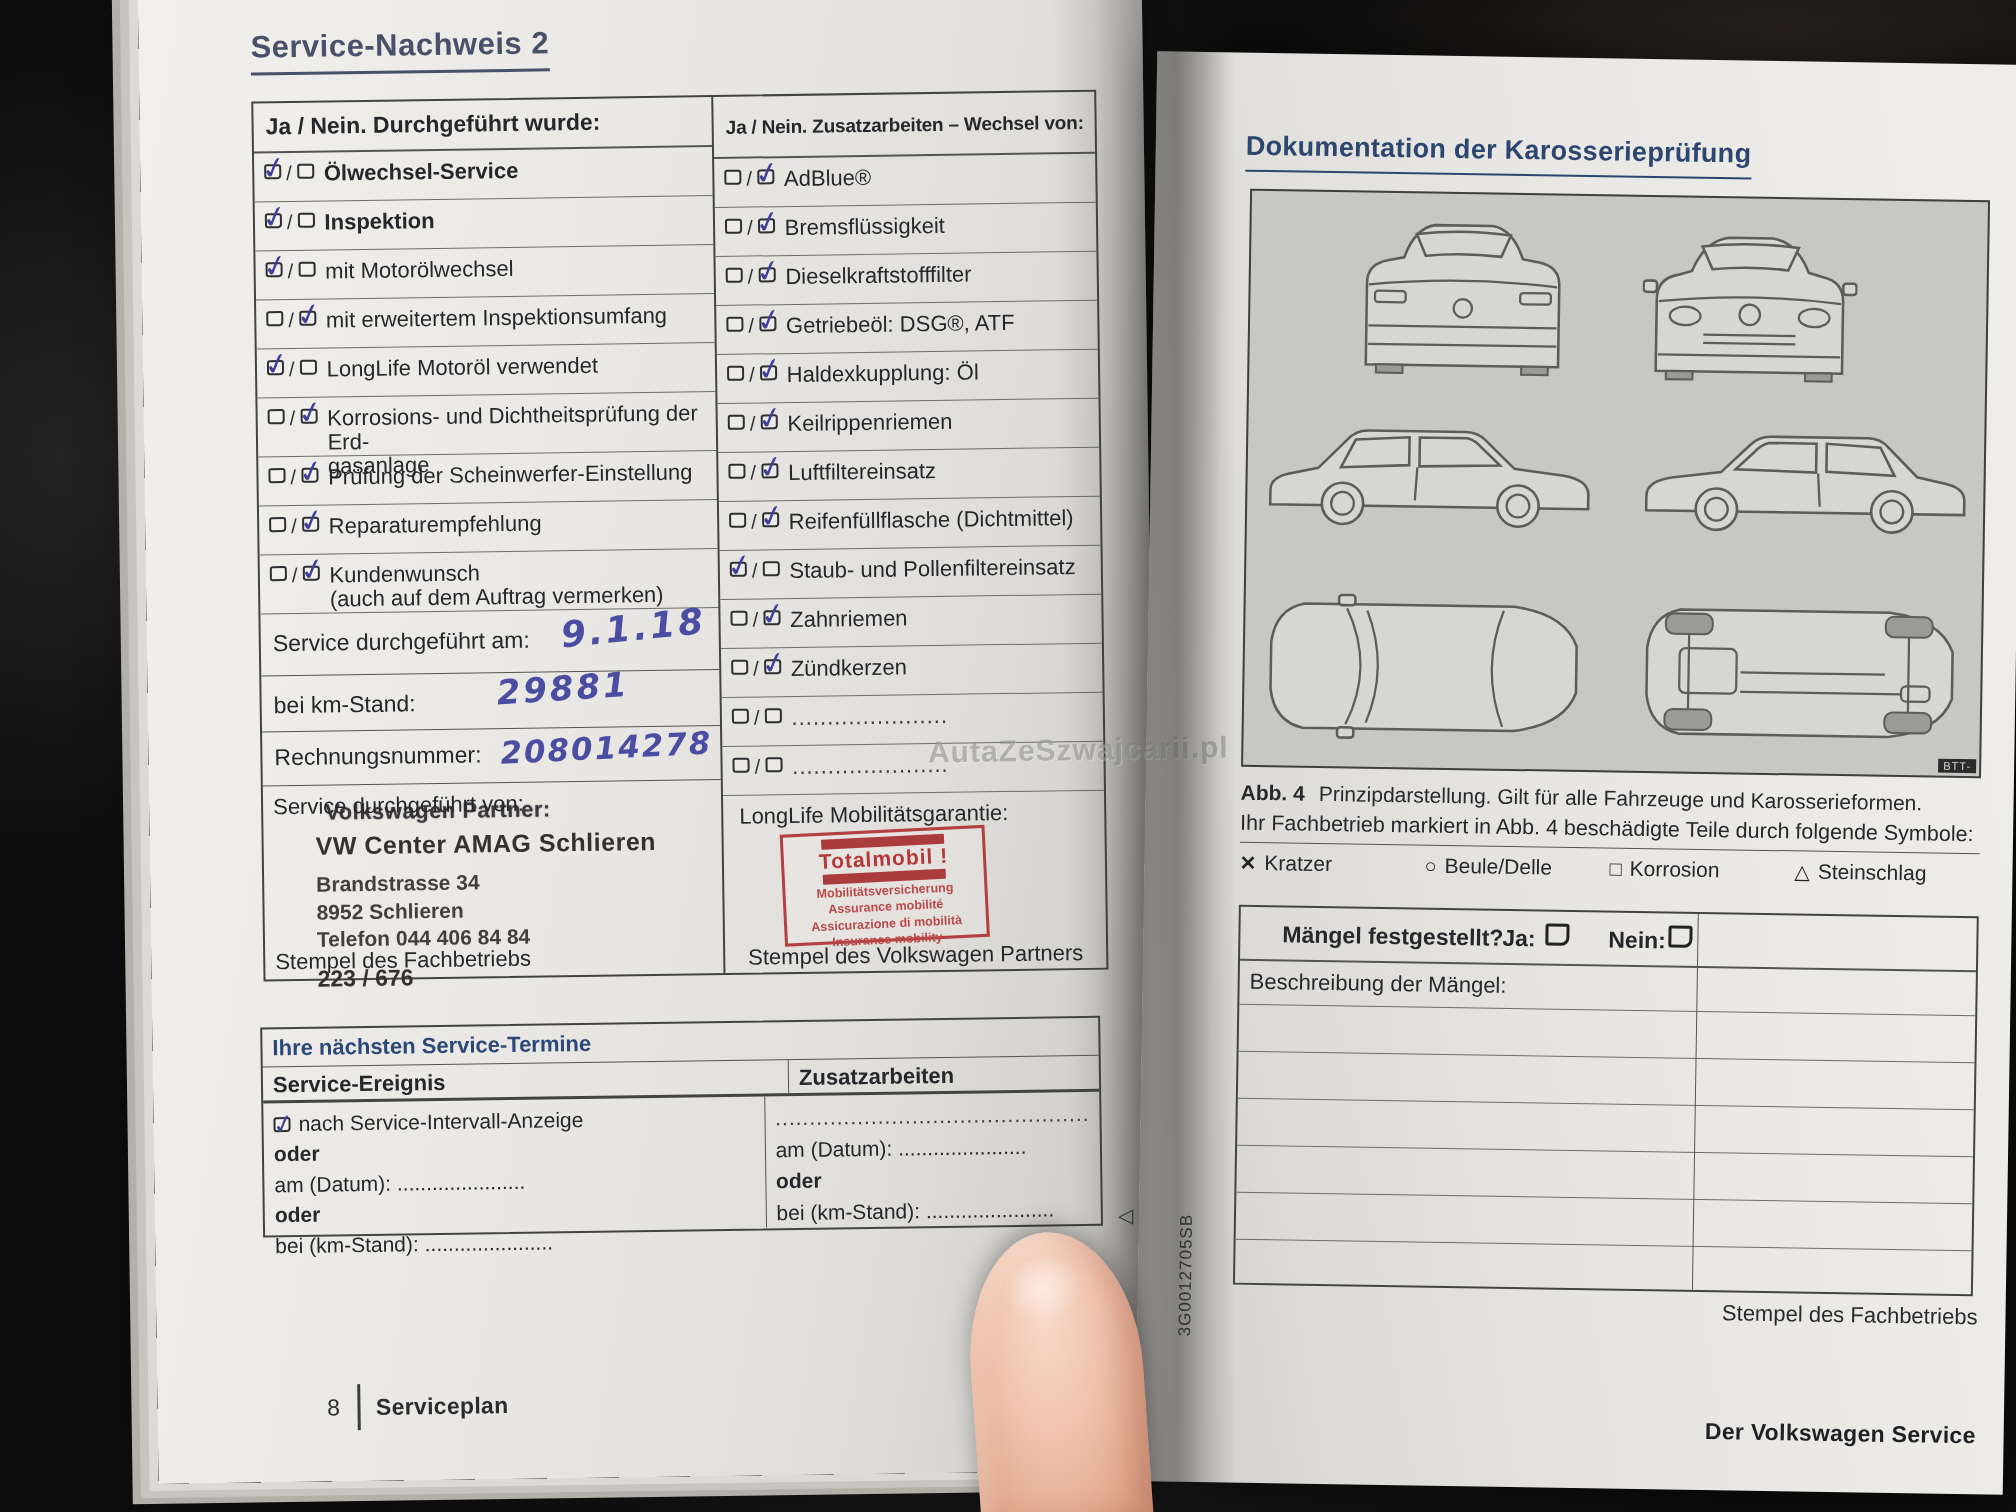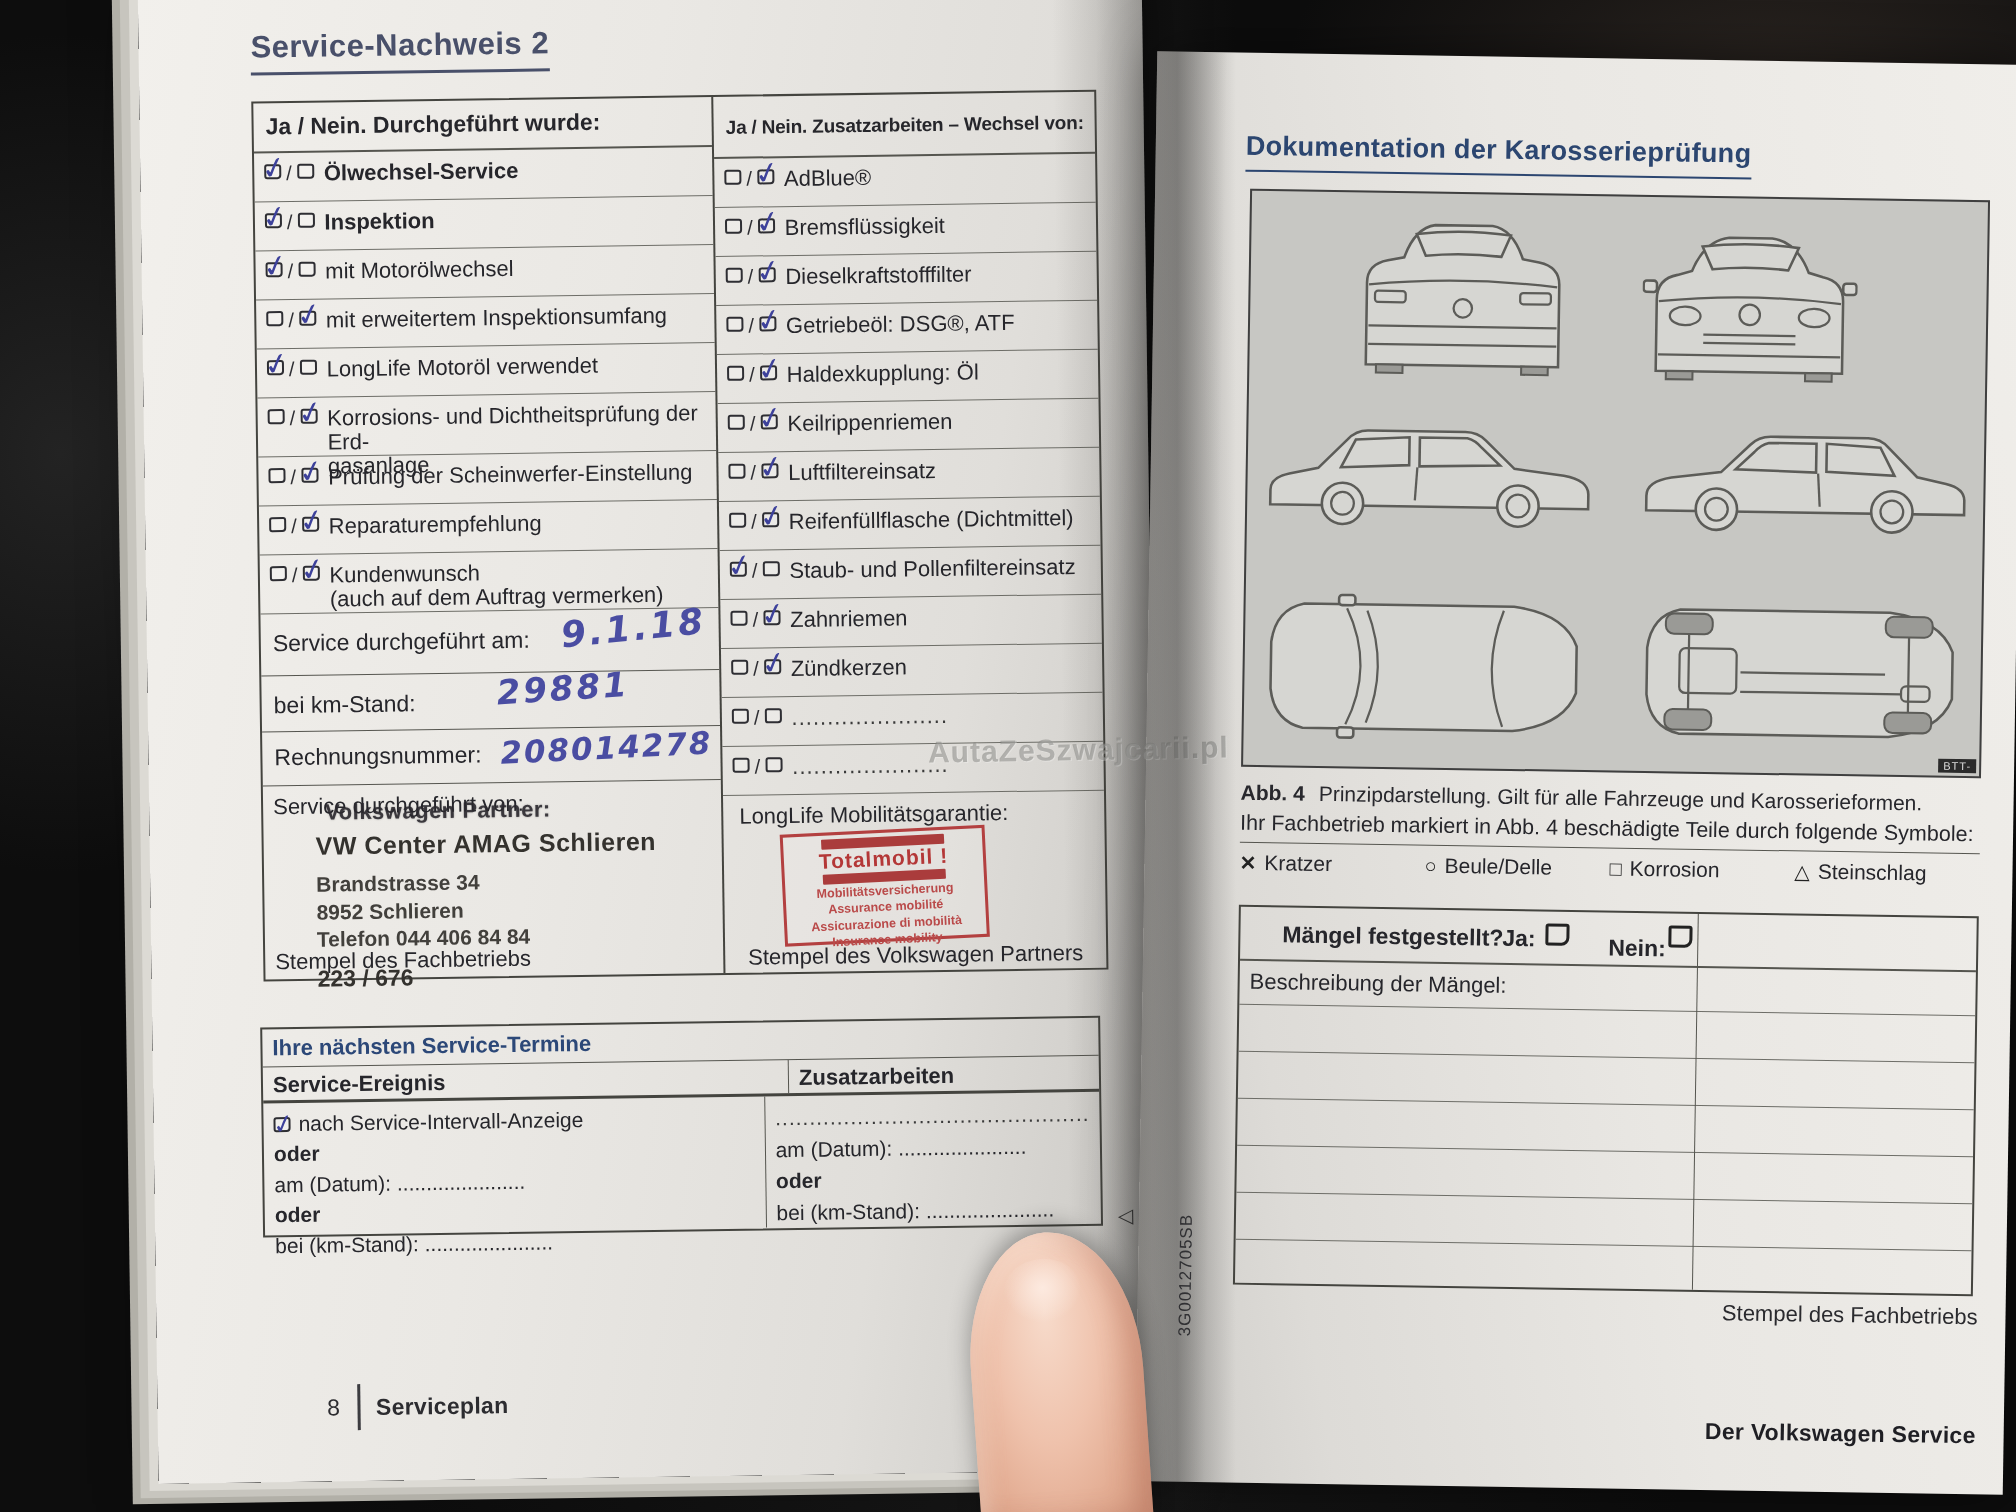--- a/index.html
+++ b/index.html
@@ -102,21 +102,21 @@
   .intro{position:absolute;left:95px;top:758px;width:740px;font-size:21.5px;padding-bottom:6px;border-bottom:1.5px solid #55554f;}
   .symrow{position:absolute;left:95px;top:798px;width:740px;display:flex;font-size:21px;}
   .symrow .sym{width:25%;display:flex;align-items:center;}
   .symrow .g{margin-right:8px;font-size:20px;color:#222;}
   .symrow .g.x{font-weight:bold;}
   .dtable{position:absolute;left:95px;top:852px;width:740px;height:380px;border:2px solid #44443f;}
   .dt-div{position:absolute;left:457px;top:0;bottom:0;border-left:1.5px solid #55554f;}
   .dt-head{position:relative;height:54px;border-bottom:2px solid #55554f;font-size:23px;font-weight:bold;}
   .dt-q{position:absolute;left:42px;top:14px;}
   .dt-ja{position:absolute;left:262px;top:14px;}
-  .dt-nein{position:absolute;left:368px;top:22px;}
+  .dt-nein{position:absolute;left:368px;top:14px;}
   .bigcb{position:absolute;top:12px;width:24px;height:22px;border:3.5px solid #222;border-radius:3px 3px 8px 3px;}
   .cb-ja-pos{left:305px;}
   .cb-nein-pos{left:428px;}
   .dt-desc{height:44px;padding:8px 10px;font-size:22px;border-bottom:1px solid #6d6d67;}
   .dt-row{height:47px;border-bottom:1px solid #6d6d67;}
   .dt-row:last-child{border-bottom:none;}
   .rp-stampcap{position:absolute;right:28px;top:1240px;font-size:22px;color:#2a2a2e;}
   .rp-brand{position:absolute;right:28px;top:1358px;font-size:23px;font-weight:bold;color:#1f1f24;letter-spacing:.3px;}
   .spinecode{position:absolute;left:38px;top:1162px;writing-mode:vertical-rl;transform:rotate(180deg);
     font-size:17px;color:#3a3a3e;letter-spacing:1px;}

